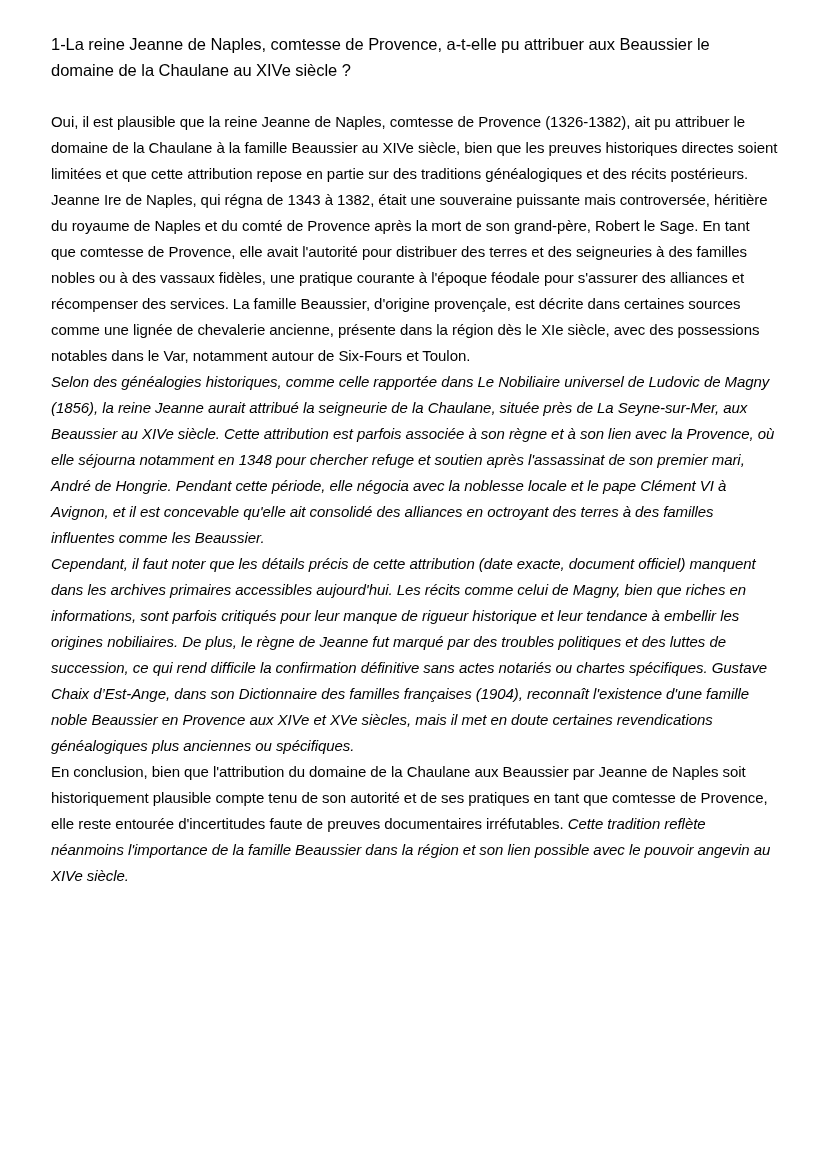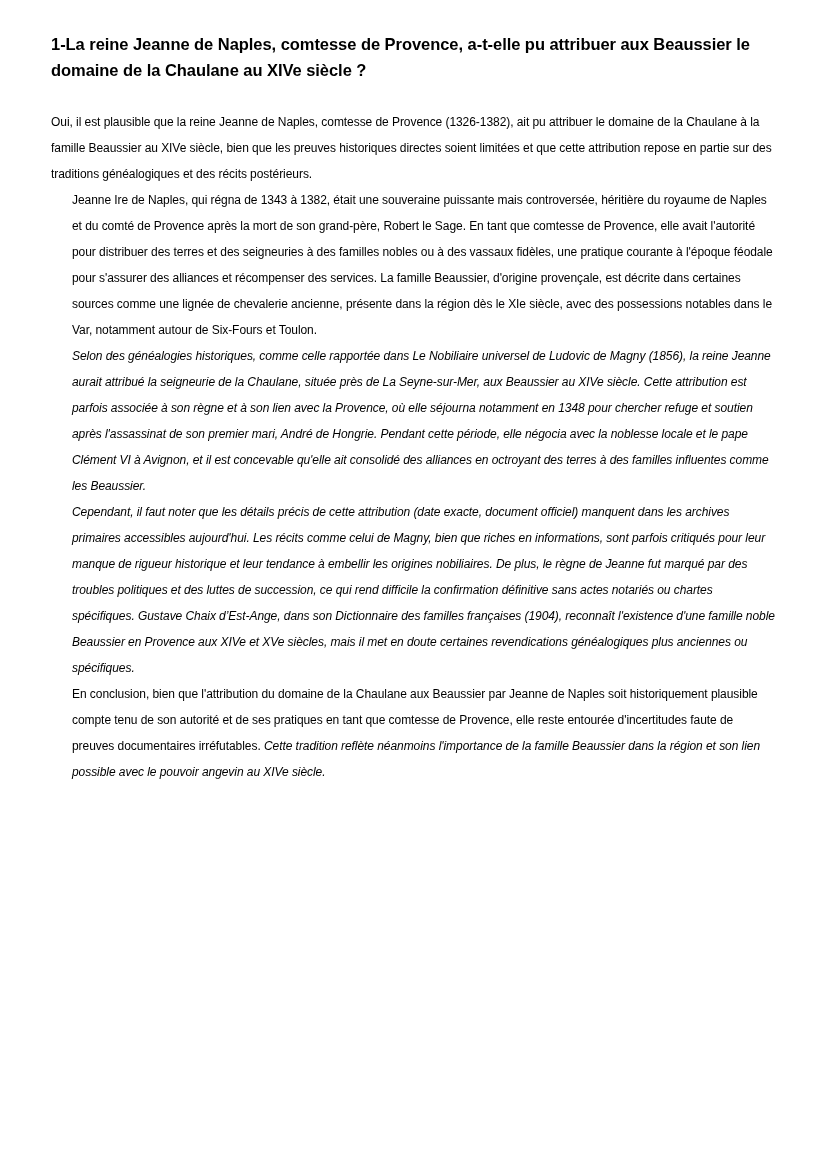--- a/index.html
+++ b/index.html
@@ -19,43 +19,42 @@
     position: relative;
     width: 827px;
     height: 1169px;
     background: #ffffff;
     box-sizing: border-box;
     padding: 31px 49px 0 51px;
     overflow: hidden;
   }
   .doc-title {
     font-size: 16.5px;
-    font-weight: bold;
+    font-weight: normal;
     line-height: 26px;
     letter-spacing: -0.05px;
     margin: 0 0 26px 0;
     text-align: left;
     max-width: 700px;
   }
   .body-block {
     font-size: 16.5px;
     line-height: 26px;
     letter-spacing: -0.06px;
     text-align: left;
     margin: 0;
   }
   .para {
     margin: 0;
-    font-size: 12px;
+    font-size: 15px;
     line-height: 26px;
     letter-spacing: -0.06px;
   }
   .para + .para {
     margin-top: 0;
-    margin-left: 21px;
   }
   .it {
     font-style: italic;
     text-align: center;
   }
   .bd {
     font-weight: normal;
   }
   
   .run { white-space: normal; font-style: italic; }

